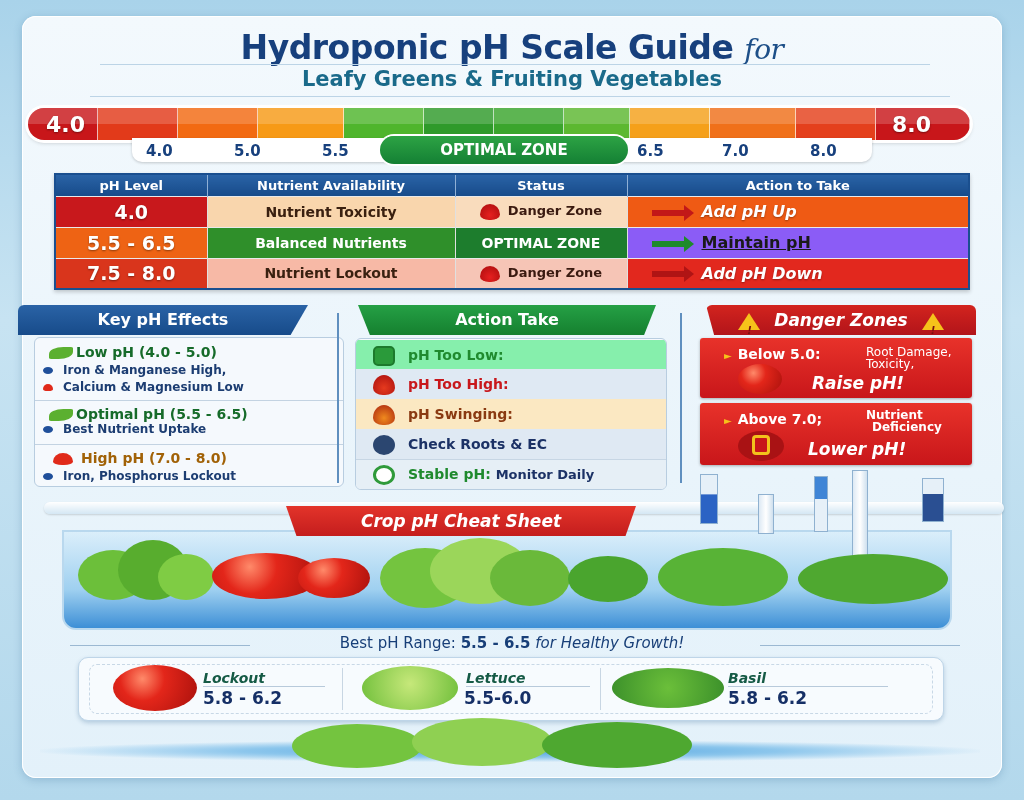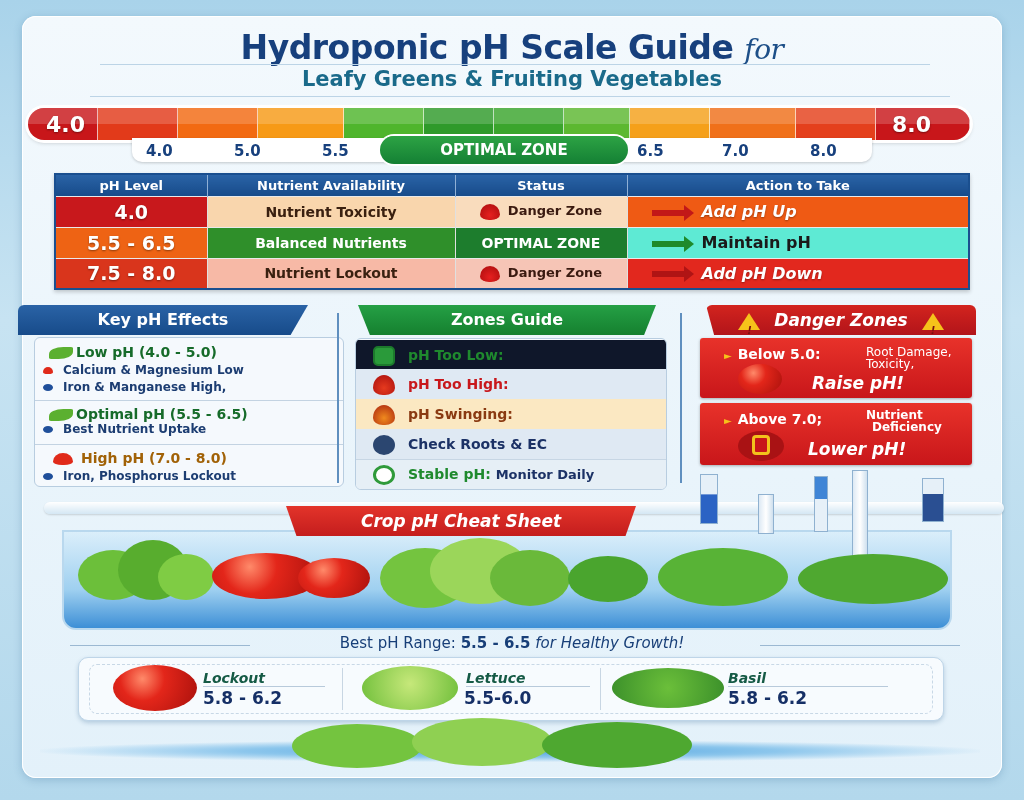--- a/index.html
+++ b/index.html
@@ -186,54 +186,54 @@
       <tr>
     <td class="c-level" style="background:#c8181c">4.0</td>
     <td class="c-nut" style="background:#f9d6ad;">Nutrient Toxicity</td>
     <td class="c-status" style="background:#f9dcbd;"><span class="drop"></span><span>Danger Zone</span></td>
     <td class="c-action" style="background:#ef5a14;"><span class="arrow" style="background:#c21818;color:#c21818"></span><span>Add pH Up</span></td>
       </tr>
       <tr>
     <td class="c-level" style="background:#ee6314">5.5 - 6.5</td>
     <td class="c-nut" style="background:#2f8f2a;color:#fff;">Balanced Nutrients</td>
     <td class="c-status" style="background:#1d7d2d;color:#fff;font-size:14px;"><span>OPTIMAL ZONE</span></td>
-    <td class="c-action" style="background:#5eead4;color:#1a1a1a;text-shadow:none;font-style:normal;"><span class="arrow" style="background:#1e8a2a;color:#1e8a2a"></span><span>Maintain pH</span></td>
+    <td class="c-action" style="background:#8b5cf6;color:#1a1a1a;text-shadow:none;font-style:normal;text-decoration:underline;"><span class="arrow" style="background:#1e8a2a;color:#1e8a2a"></span><span>Maintain pH</span></td>
       </tr>
       <tr>
     <td class="c-level" style="background:#d9351c">7.5 - 8.0</td>
     <td class="c-nut" style="background:#f7b9a6;">Nutrient Lockout</td>
     <td class="c-status" style="background:#f6c5b6;"><span class="drop"></span><span>Danger Zone</span></td>
     <td class="c-action" style="background:#e2281e;font-style:italic;"><span class="arrow" style="background:#b01414;color:#b01414"></span><span>Add pH Down</span></td>
       </tr>
     </tbody>
 </table>
 
 <div class="panel-head" style="left:18px;top:305px;width:290px;background:linear-gradient(180deg,#2a63a6,#174b8a);clip-path:polygon(0 0,100% 0,94% 100%,0 100%);border-radius:6px 0 0 0;">Key pH Effects</div>
 <div class="panel" style="left:34px;top:337px;width:310px;height:150px;">
   <div class="effects-item" style="top:6px;">
     <div class="eff-h" style="padding-left:14px;"><span class="leaf-ico"></span><span>Low pH (4.0 - 5.0)</span></div>
+    <div class="eff-l" style="margin-top:3px;"><span class="diamond"></span><span>Iron &amp; Manganese High,</span></div>
     <div class="eff-l" style="margin-top:3px;"><span class="diamond red"></span><span>Calcium &amp; Magnesium Low</span></div>
-    <div class="eff-l" style="margin-top:3px;"><span class="diamond"></span><span>Iron &amp; Manganese High,</span></div>
   </div>
   <div class="eff-div" style="top:62px;"></div>
   <div class="effects-item" style="top:68px;">
     <div class="eff-h" style="padding-left:14px;"><span class="leaf-ico"></span><span>Optimal pH (5.5 - 6.5)</span></div>
     <div class="eff-l" style=""><span class="diamond"></span><span>Best Nutrient Uptake</span></div>
   </div>
   <div class="eff-div" style="top:106px;"></div>
   <div class="effects-item" style="top:112px;">
     <div class="eff-h" style="padding-left:18px;color:#a16207;"><span class="diamond red" style="width:20px;height:12px;margin:0 8px 0 0;"></span><span>High pH (7.0 - 8.0)</span></div>
     <div class="eff-l" style="margin-top:3px;"><span class="diamond"></span><span>Iron, Phosphorus Lockout</span></div>
   </div>
 </div>
 <div style="position:absolute;left:337px;top:313px;width:2px;height:170px;background:#5f8fbf;"></div>
 
-<div class="panel-head" style="left:358px;top:305px;width:298px;background:linear-gradient(180deg,#25a045,#15802f);clip-path:polygon(0 0,100% 0,96% 100%,4% 100%);">Zones Guide</div>
+<div class="panel-head" style="left:358px;top:305px;width:298px;background:linear-gradient(180deg,#25a045,#15802f);clip-path:polygon(0 0,100% 0,96% 100%,4% 100%);">Action Take</div>
 <div class="panel" style="left:355px;top:338px;width:312px;height:152px;overflow:hidden;" id="agpanel">
-    <div class="ag-row" style="top: 1px; background: #0f172a; color: rgb(31, 138, 46);"><span class="ag-ico" style="background:#2a9a3a;border:2px solid #1c7a2c;border-radius:5px;"></span><span>pH Too Low:</span> <span style="color:#1c3266;font-size:13px;"></span></div>
+    <div class="ag-row" style="top: 1px; background: #86efac; color: rgb(31, 138, 46);"><span class="ag-ico" style="background:#2a9a3a;border:2px solid #1c7a2c;border-radius:5px;"></span><span>pH Too Low:</span> <span style="color:#1c3266;font-size:13px;"></span></div>
     <div class="ag-row" style="top: 30px; background: rgb(223, 233, 243); color: rgb(200, 24, 28);"><span class="ag-ico" style="background:radial-gradient(circle at 50% 65%,#e63a1e,#a80e0e);border-radius:50% 50% 45% 45% / 65% 65% 35% 35%;"></span><span>pH Too High:</span> <span style="color:#1c3266;font-size:13px;"></span></div>
     <div class="ag-row" style="top: 60px; background: rgb(251, 232, 194); color: rgb(138, 58, 18);"><span class="ag-ico" style="background:radial-gradient(circle at 50% 65%,#f08a1e,#a8200e);border-radius:50% 50% 45% 45% / 65% 65% 35% 35%;"></span><span>pH Swinging:</span> <span style="color:#1c3266;font-size:13px;"></span></div>
     <div class="ag-row" style="top: 120px; background: rgb(230, 239, 246); color: rgb(31, 138, 46);"><span class="ag-ico" style="background:#fff;border:3px solid #2f9a3a;"></span><span>Stable pH:</span> <span style="color:#1c3266;font-size:13px;">Monitor Daily</span></div>
     <div class="ag-row" style="top: 90px; background: rgb(223, 233, 243); color: rgb(28, 50, 102);"><span class="ag-ico" style="background:#2b4670;"></span><span>Check Roots &amp; EC</span> <span style="color:#1c3266;font-size:13px;"></span></div>
   </div>
 <div style="position:absolute;left:680px;top:313px;width:2px;height:170px;background:#5f8fbf;"></div>
 
 <div class="panel-head" style="left:706px;top:305px;width:270px;background:linear-gradient(180deg,#d3241e,#b2141a);font-style:italic;font-size:17px;clip-path:polygon(0 0,100% 0,100% 100%,3% 100%);border-radius:6px 6px 0 0;">
   <span class="warn"><span>!</span></span>
   <span style="margin:0 8px;">Danger Zones</span>

